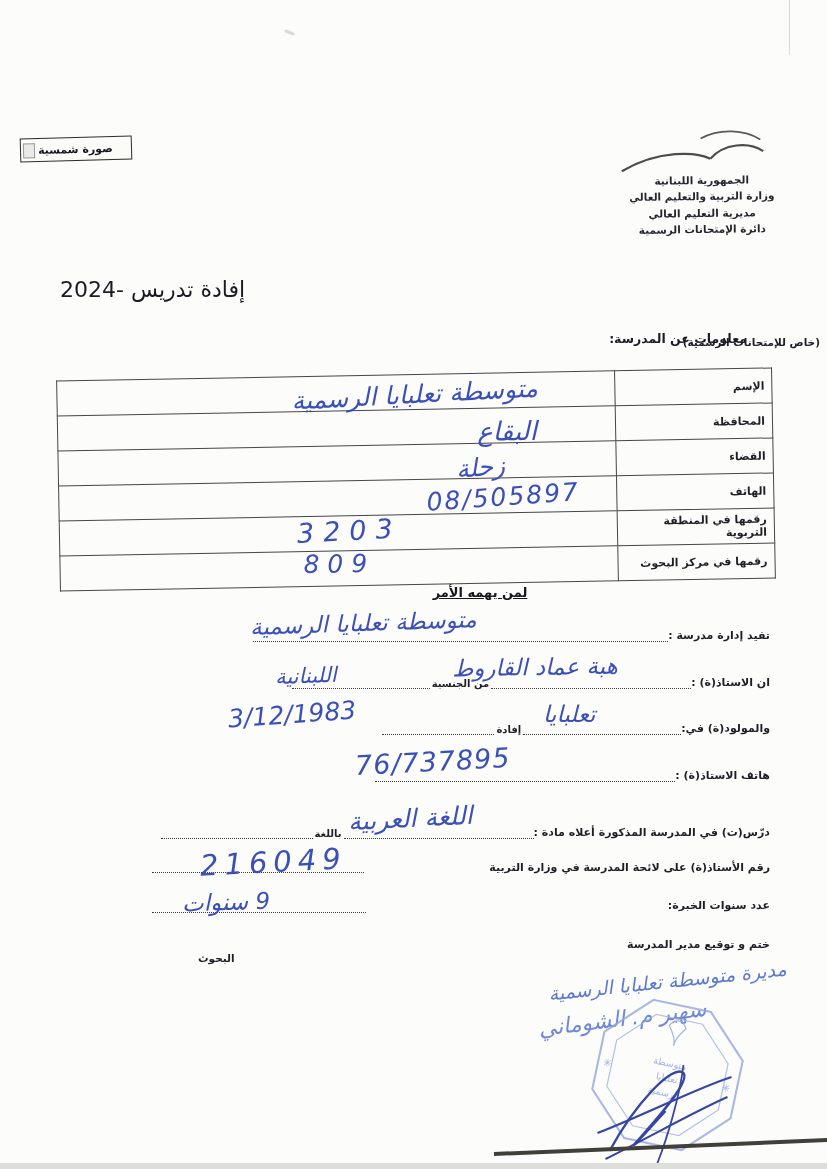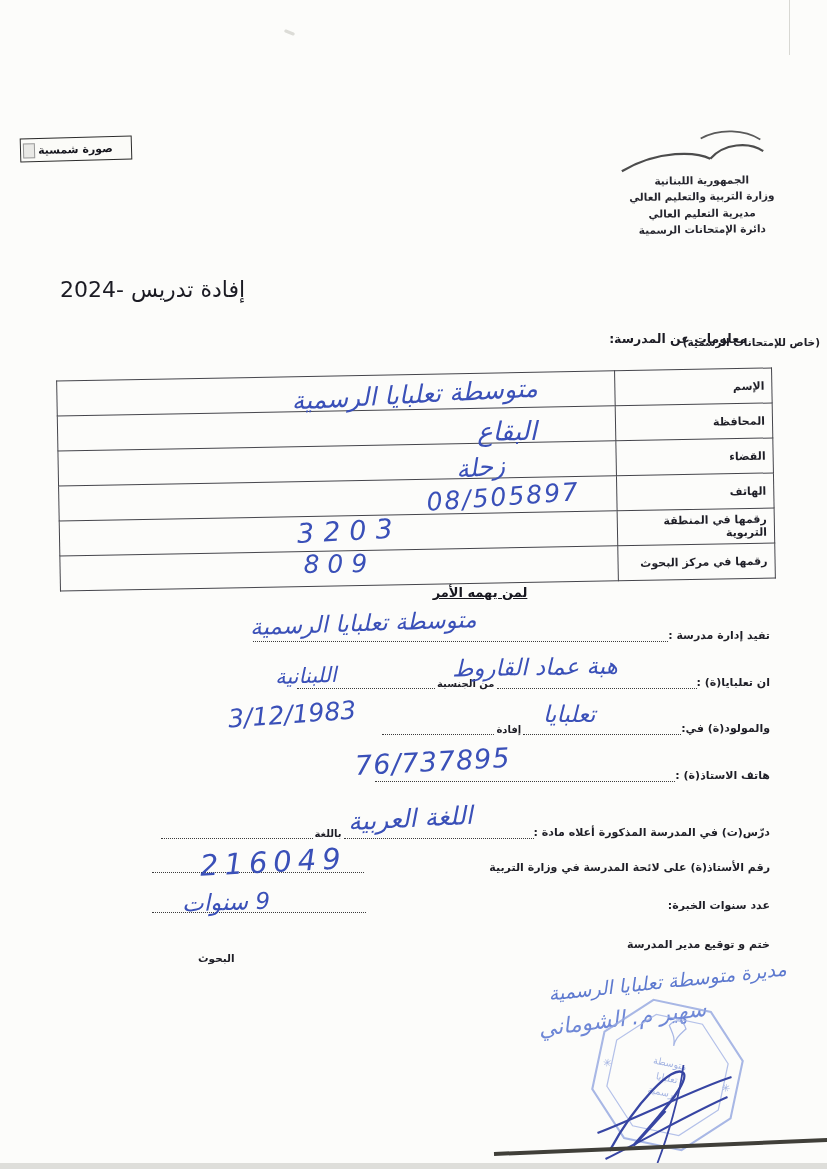--- a/index.html
+++ b/index.html
@@ -127,21 +127,21 @@
 
   <div class="concern">لمن يهمه الأمر</div>
 
   <div class="fline" style="top:628px;text-align:right;">
     <span class="flabel">تفيد إدارة مدرسة :</span>
     <span class="dl" style="width:415px;"></span>
   </div>
   <span class="hw" style="left:250px;top:612px;font-size:23px;transform:rotate(-2deg);">متوسطة تعلبايا الرسمية</span>
 
   <div class="fline" style="top:675px;">
-    <span class="flabel">ان تعلبايا(ة) :</span>
+    <span class="flabel">ان الاستاذ(ة) :</span>
     <span class="dl" style="width:200px;"></span>
     <span class="fmid">من الجنسية</span>
     <span class="dl" style="width:138px;"></span>
   </div>
   <span class="hw" style="left:452px;top:656px;font-size:23px;transform:rotate(-1deg);">هبة عماد القاروط</span>
   <span class="hw" style="left:275px;top:666px;font-size:21px;transform:rotate(-2deg);">اللبنانية</span>
 
   <div class="fline" style="top:721px;">
     <span class="flabel">والمولود(ة) في:</span>
     <span class="dl" style="width:158px;"></span>

